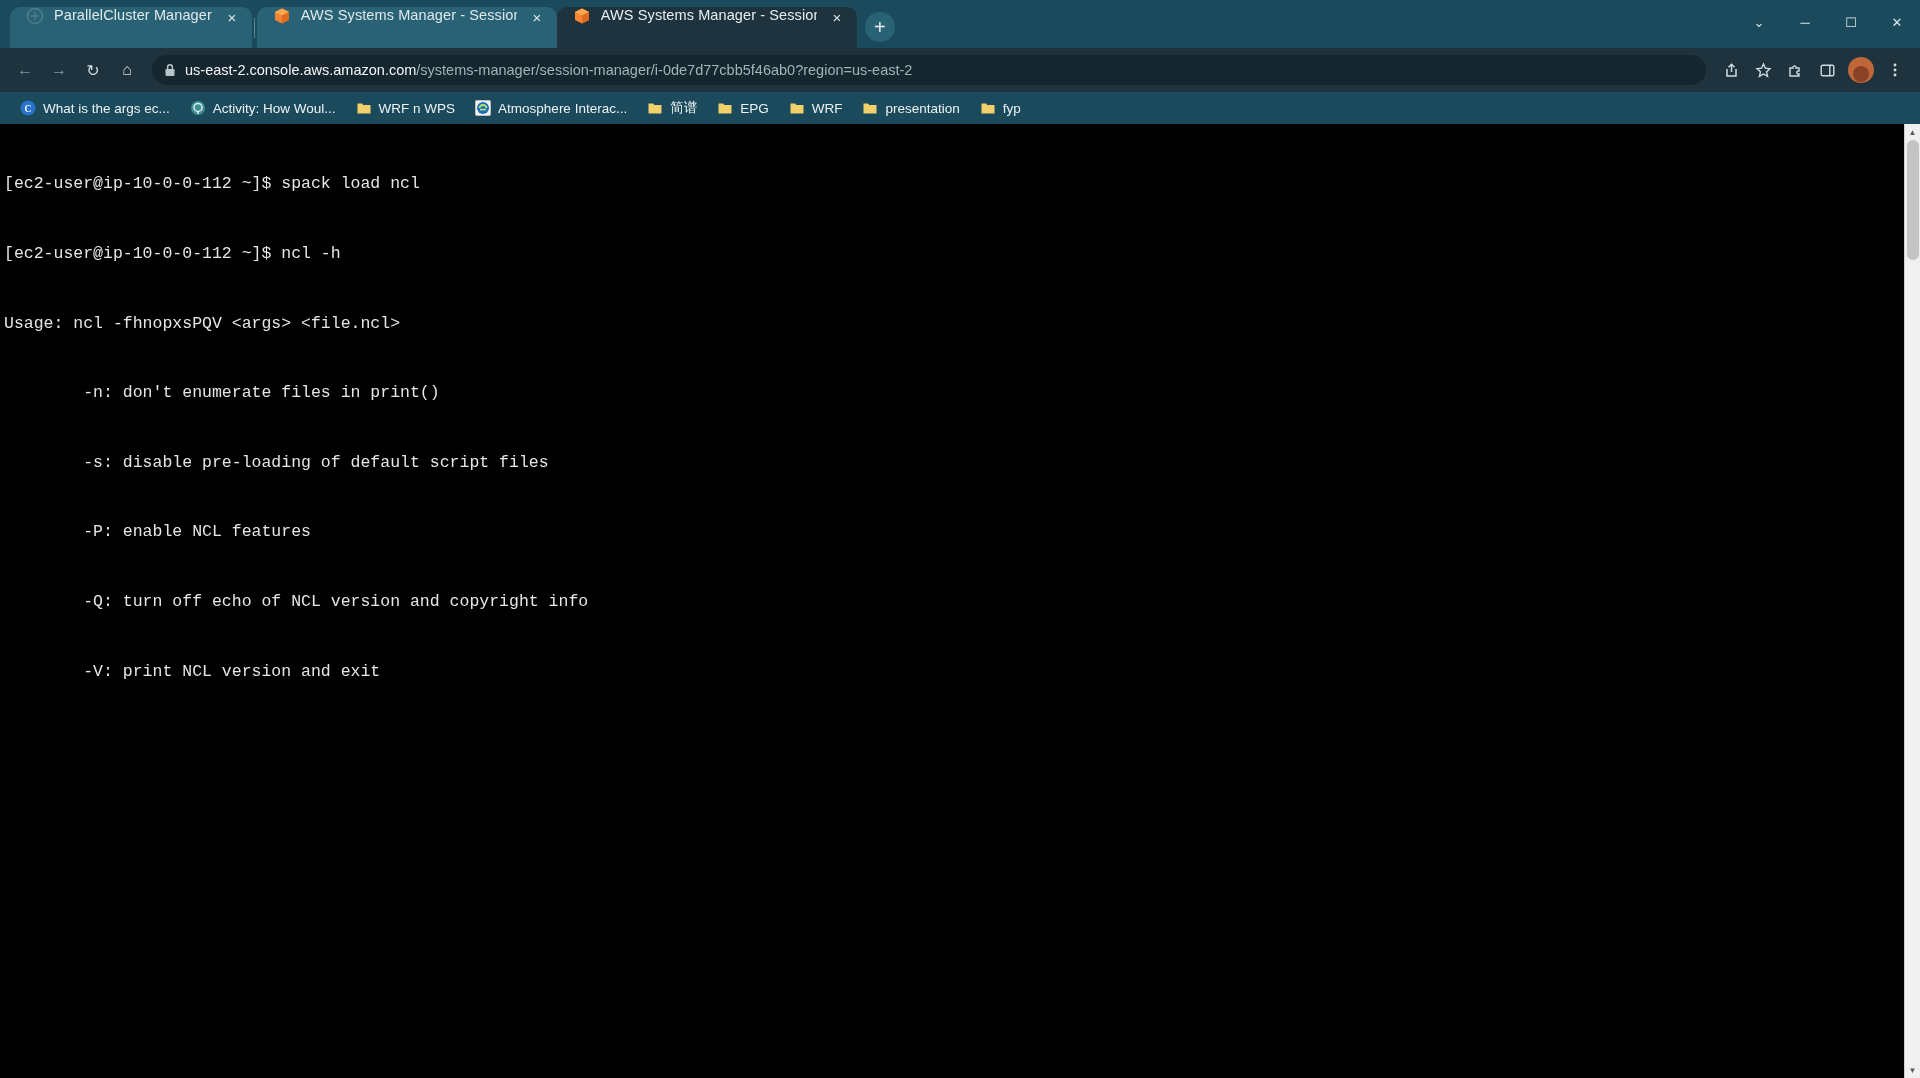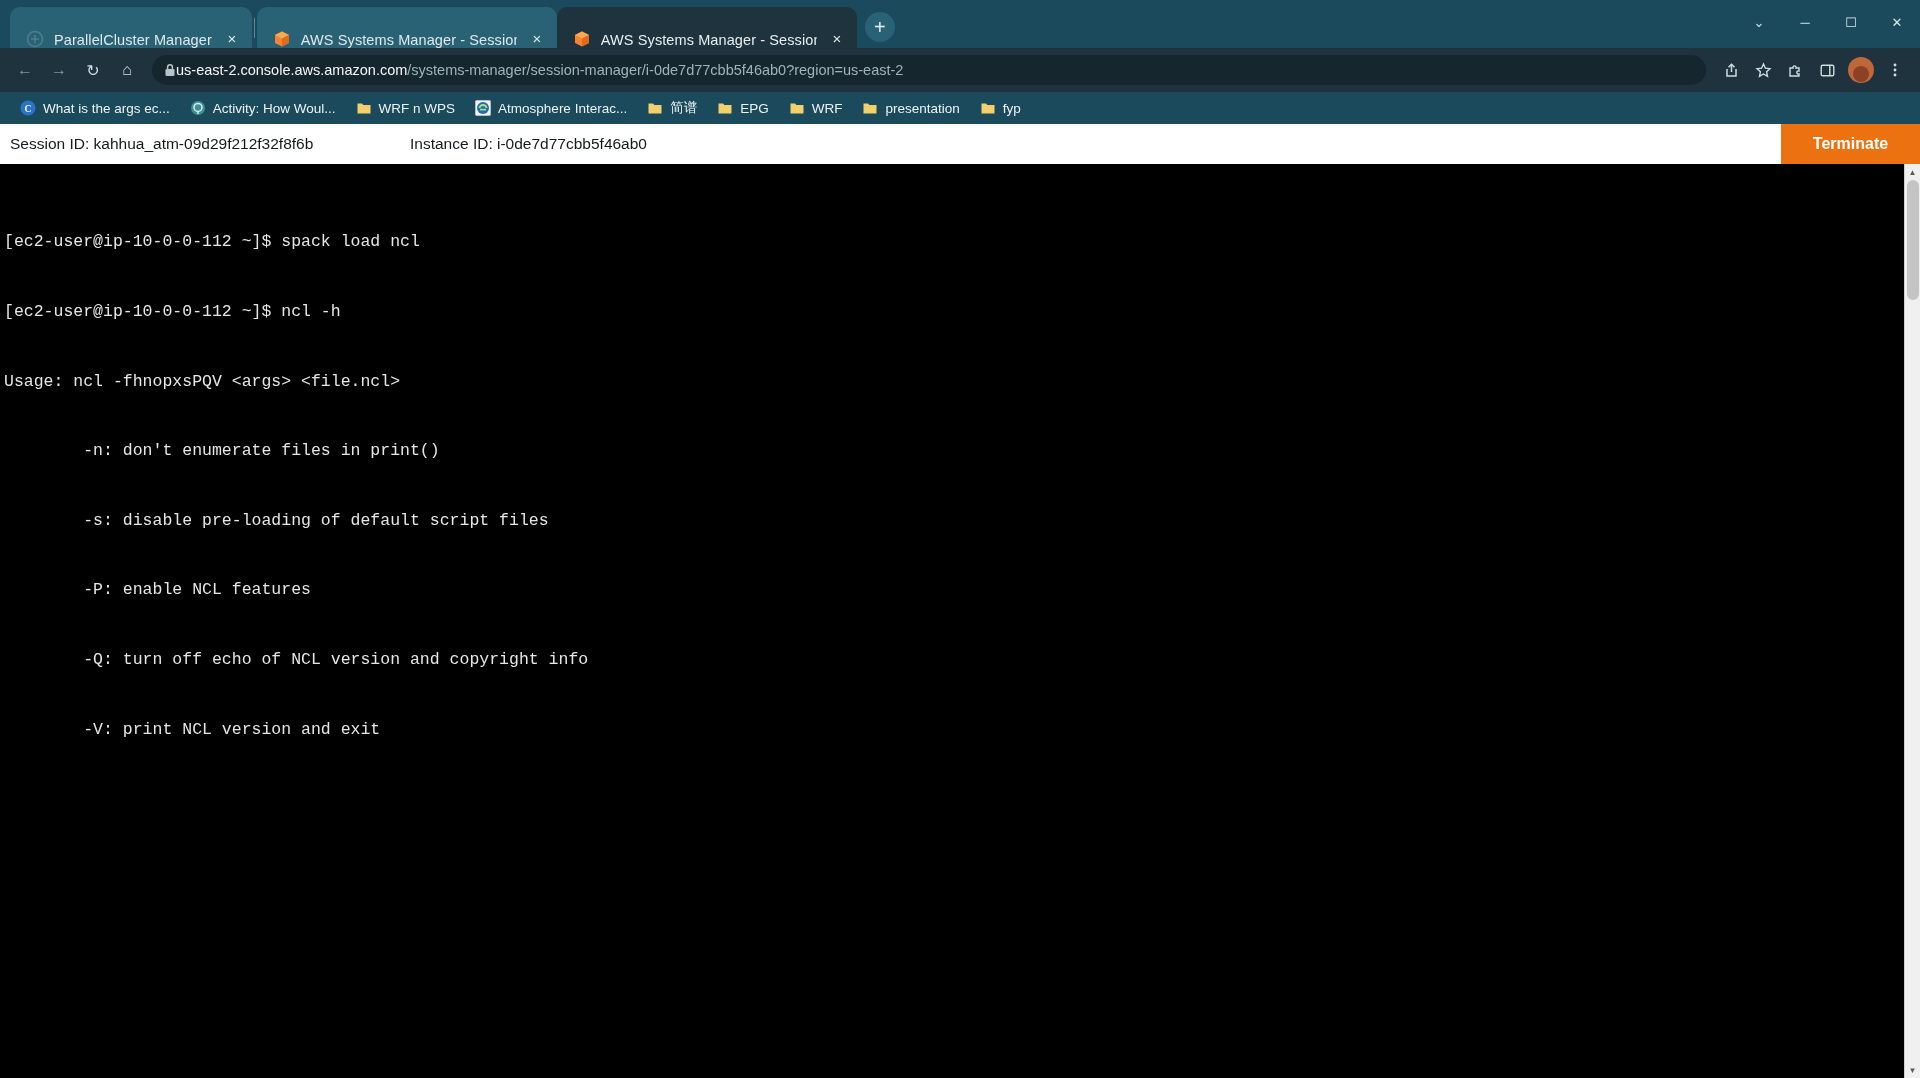--- a/index.html
+++ b/index.html
@@ -17,21 +17,21 @@
     background: #1b4a5c;
     display: flex;
     align-items: flex-end;
     padding-left: 10px;
     position: relative;
     flex: 0 0 48px;
   }
   .tab {
     height: 41px;
     display: flex;
-    align-items: flex-end;
+    align-items: flex-start;
     gap: 10px;
     padding: 0 10px 0 16px;
     border-radius: 10px 10px 0 0;
     max-width: 300px;
     min-width: 240px;
     position: relative;
   }
   .tab.inactive { background: #2a6275; }
   .tab.active   { background: #1e333d; }
   .tab-favicon { width: 18px; height: 18px; flex: 0 0 18px; display:block; }
@@ -89,20 +89,21 @@
   }
   .nav-icon.enabled { color: #cfdde1; }
   .omnibox {
     flex: 1 1 auto;
     height: 30px;
     background: #16262e;
     border-radius: 15px;
     display: flex;
     align-items: center;
     padding: 0 12px;
+    gap: 9px;
     margin: 0 6px;
     overflow: hidden;
   }
   .lock-icon { flex: 0 0 12px; color: #b6c4c9; display:flex; align-items:center; }
   .url { font-size: 14.5px; white-space: nowrap; overflow: hidden; }
   .url .host { color: #f2f6f7; }
   .url .path { color: #9fb3ba; }
   .omni-right { display: flex; align-items: center; gap: 2px; }
   .avatar-btn {
     width: 26px; height: 26px; border-radius: 50%;
@@ -169,21 +170,21 @@
   
   .terminal-wrap {
     flex: 1 1 auto;
     background: #000000;
     position: relative;
     display: flex;
     overflow: hidden;
   }
   .terminal {
     flex: 1 1 auto;
-    padding: 20px 0 0 4px;
+    padding: 2px 0 0 4px;
     font-family: "Liberation Mono", "DejaVu Sans Mono", monospace;
     font-size: 16.5px;
     line-height: 23.2px;
     color: #e6e6e6;
     white-space: pre;
     letter-spacing: 0px;
     overflow: hidden;
   }
   .term-line { min-height: 23.2px; }
   .scrollbar {
@@ -397,25 +398,20 @@
     <div class="bm">
       <span class="bm-ico">
         <svg width="16" height="16" viewBox="0 0 16 16">
           <path d="M1.5 3.5 h4.6 l1.2 1.6 h7.2 v8.4 h-13 Z" fill="#f2d06b"></path>
         </svg>
       </span>
       <span>fyp</span>
     </div>
   </div>
 
-  <div class="session-bar">
-    <div class="session-field session-id-wrap">Session ID: kahhua_atm-09d29f212f32f8f6b</div>
-    <div class="session-field instance-id-wrap">Instance ID: i-0de7d77cbb5f46ab0</div>
-    <div class="terminate-btn">Terminate</div>
-  </div>
 
   <div class="terminal-wrap">
     <div class="terminal">
       <div class="term-line">[ec2-user@ip-10-0-0-112 ~]$ spack load ncl</div>
       <div class="term-line">[ec2-user@ip-10-0-0-112 ~]$ ncl -h</div>
       <div class="term-line">Usage: ncl -fhnopxsPQV &lt;args&gt; &lt;file.ncl&gt;</div>
       <div class="term-line">        -n: don't enumerate files in print()</div>
       <div class="term-line">        -s: disable pre-loading of default script files</div>
       <div class="term-line">        -P: enable NCL features</div>
       <div class="term-line">        -Q: turn off echo of NCL version and copyright info</div>

